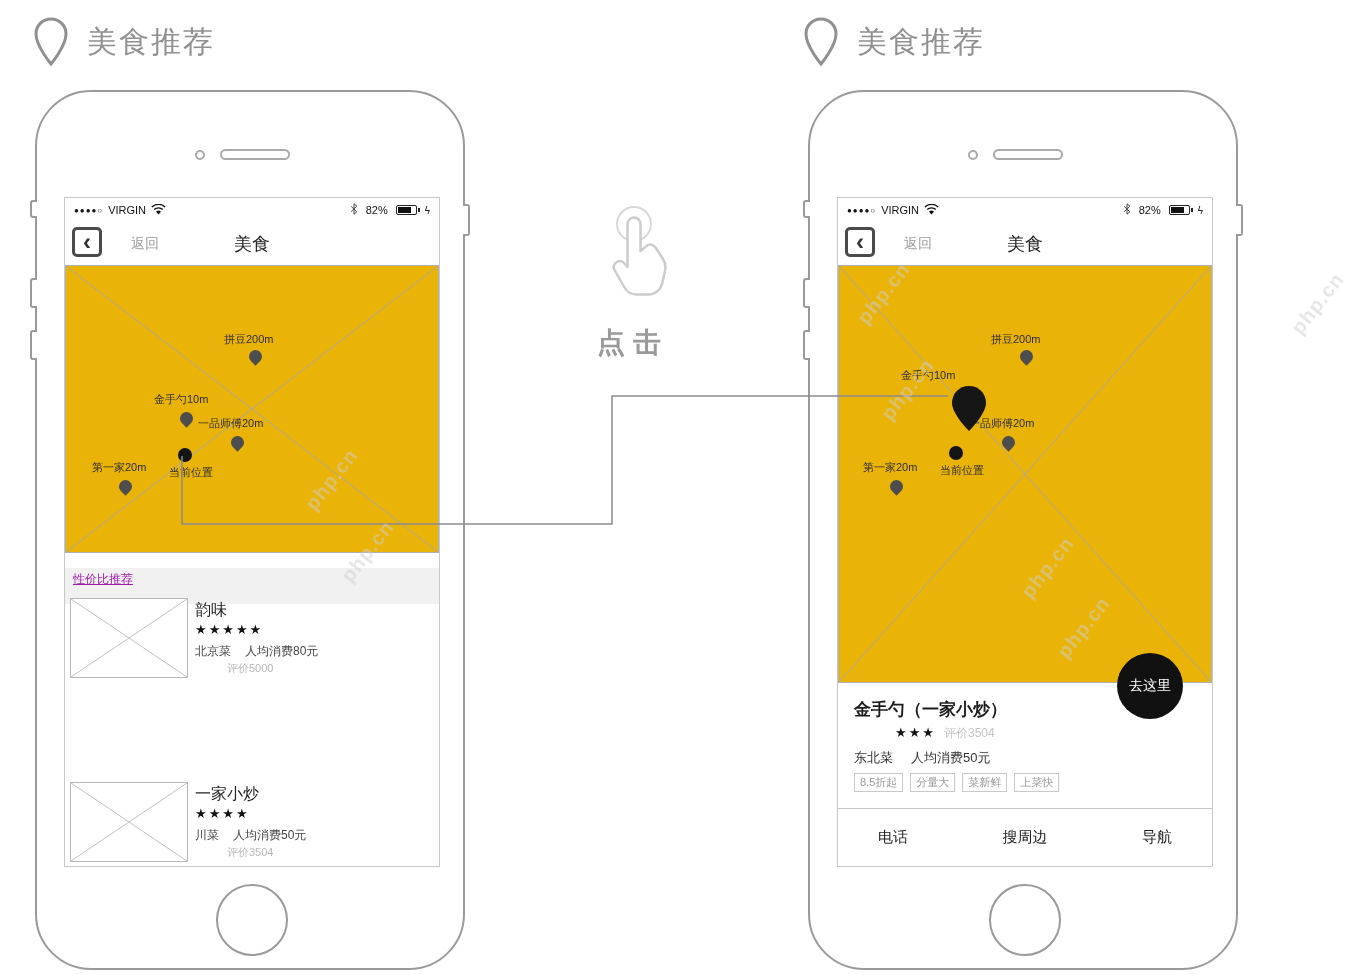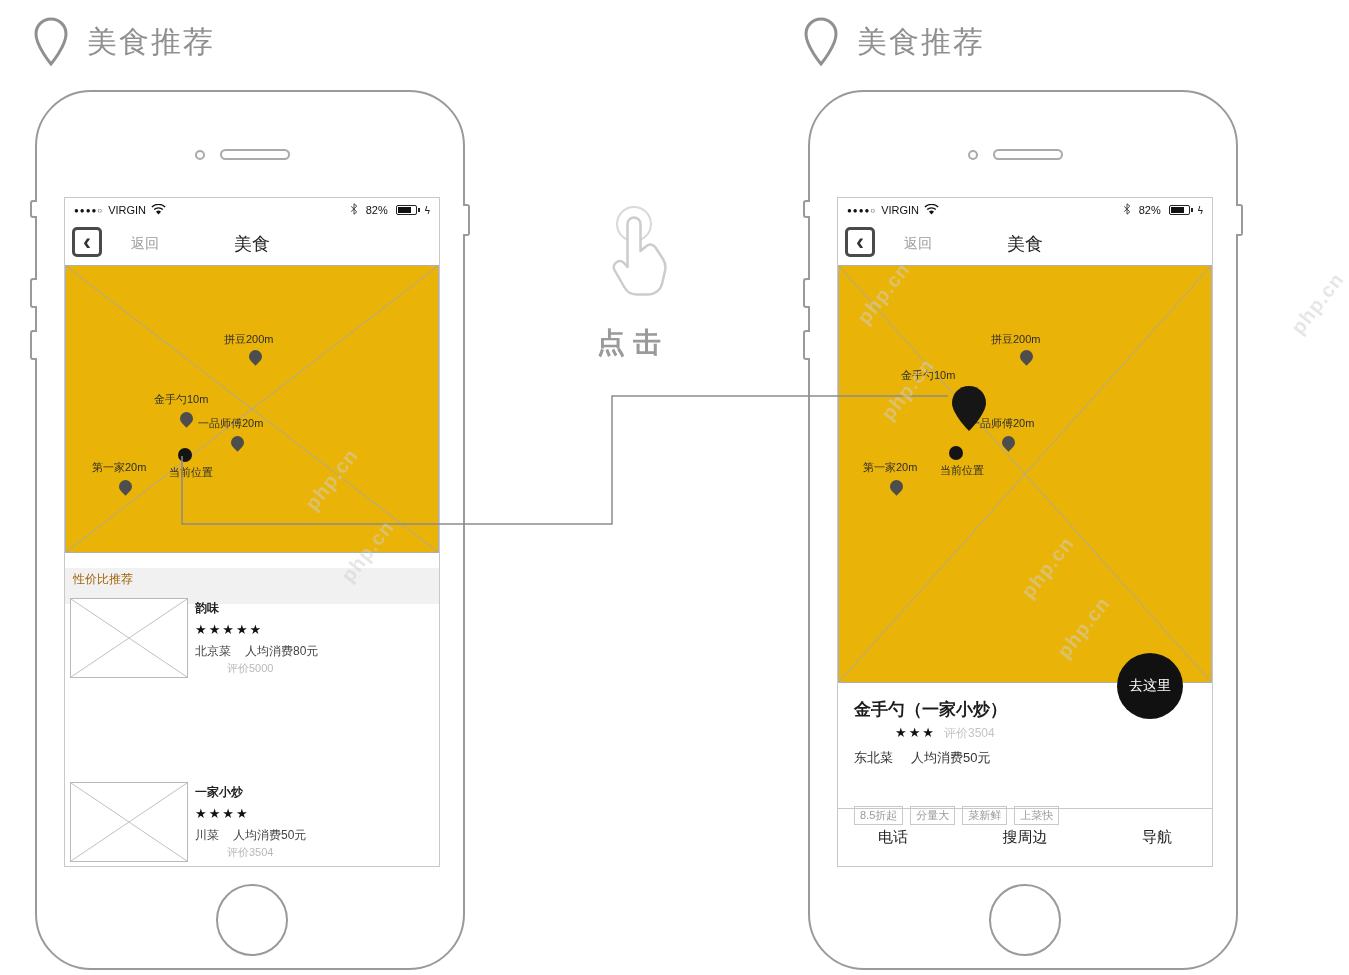--- a/index.html
+++ b/index.html
@@ -82,41 +82,41 @@
   .lm-dot{left:112px;top:182px}.lm-lbl-cur{left:103px;top:199px}
   
   .rm-lbl-pindou{left:152px;top:66px}.rm-pin-pindou{left:181px;top:84px}
   .rm-lbl-jin{left:62px;top:102px}.rm-bigpin{left:112px;top:120px}
   .rm-lbl-yipin{left:130px;top:150px}.rm-pin-yipin{left:163px;top:170px}
   .rm-lbl-diyi{left:24px;top:194px}.rm-pin-diyi{left:51px;top:214px}
   .rm-dot{left:110px;top:180px}.rm-lbl-cur{left:101px;top:197px}
 
   
   .section-bar { position:absolute; left:0; top:370px; width:100%; height:36px; background:#f1f1f1;
-                 color:#a16207; font-size:12px; line-height:22px; padding-left:8px; }
+                 color:#a21caf; font-size:12px; line-height:22px; padding-left:8px;text-decoration:underline; }
   .r-row { position:absolute; left:0; width:100%; height:82px; cursor:pointer; }
   .r1{top:400px}.r2{top:492px}.r3{top:584px}
   .ph { position:absolute; left:5px; top:0; width:118px; height:80px; border:1px solid #b8b8b8; background:#fff; }
-  .r-name { position:absolute; left:130px; top:2px; font-size:12px; font-weight:bold; color:#222; }
+  .r-name { position:absolute; left:130px; top:2px; font-size:16px; font-weight:normal; color:#222; }
   .r-stars { position:absolute; left:130px; top:24px; font-size:13px; letter-spacing:2px; color:#111; }
   .r-info { position:absolute; left:130px; top:45px; font-size:12px; color:#444; }
   .r-info .price { margin-left:14px; }
   .r-reviews { position:absolute; left:130px; top:63px; font-size:11px; color:#b8b8b8;margin-left:32px; }
 
   
   .go-btn { position:absolute; left:279px; top:455px; width:66px; height:66px; border-radius:50%;
             background:#111; color:#fff; font-size:14px; display:flex; align-items:center;
             justify-content:center; z-index:6; cursor:pointer; }
   .d-name { position:absolute; left:16px; top:500px; font-size:17px; font-weight:bold; color:#1c1c1c; }
   .d-starrow { position:absolute; left:16px; top:527px; font-size:13px;margin-left:41px; }
   .d-starrow .stars { color:#111; letter-spacing:2px; }
   .d-starrow .reviews { color:#c4c4c4; font-size:12px; margin-left:8px; }
   .d-info { position:absolute; left:16px; top:551px; font-size:13px; color:#333; }
   .d-info .price { margin-left:18px; }
-  .d-tags { position:absolute; left:16px; top:575px; display:flex; gap:7px;margin-top:33px; }
+  .d-tags { position:absolute; left:16px; top:575px; display:flex; gap:7px; }
   .d-tag { border:1px solid #c9c9c9; font-size:11px; color:#9a9a9a; padding:1px 5px; cursor:pointer; }
   .action-bar { position:absolute; left:0; top:610px; width:100%; height:57px; border-top:1px solid #c8c8c8;
                 display:flex; align-items:center; justify-content:space-between; padding:0 40px;
                 font-size:15px; color:#222; }
   .action-item { cursor:pointer; }
 
   
   .tap-hand { position:absolute; left:592px; top:200px; }
   .tap-label { position:absolute; left:597px; top:324px; font-family:"Liberation Serif", serif;
                font-size:28px; font-weight:bold; color:#9a9a9a; letter-spacing:8px; }

